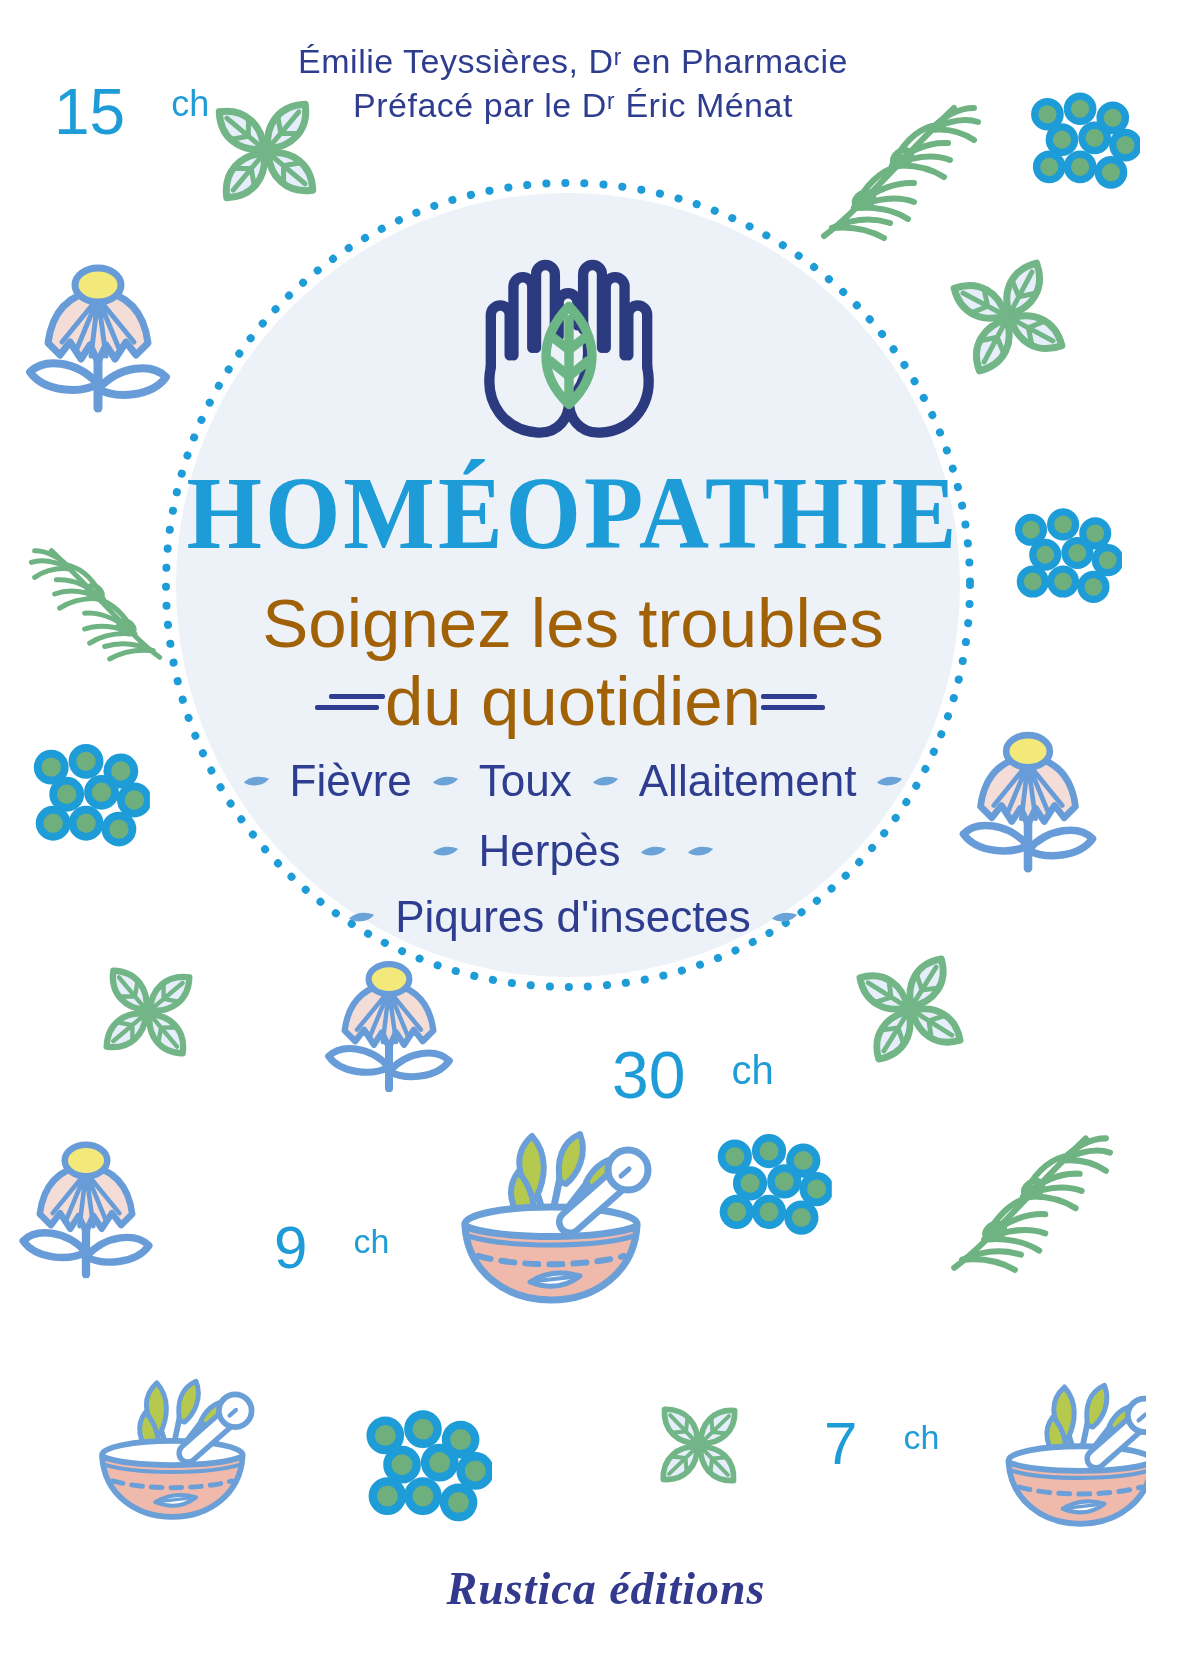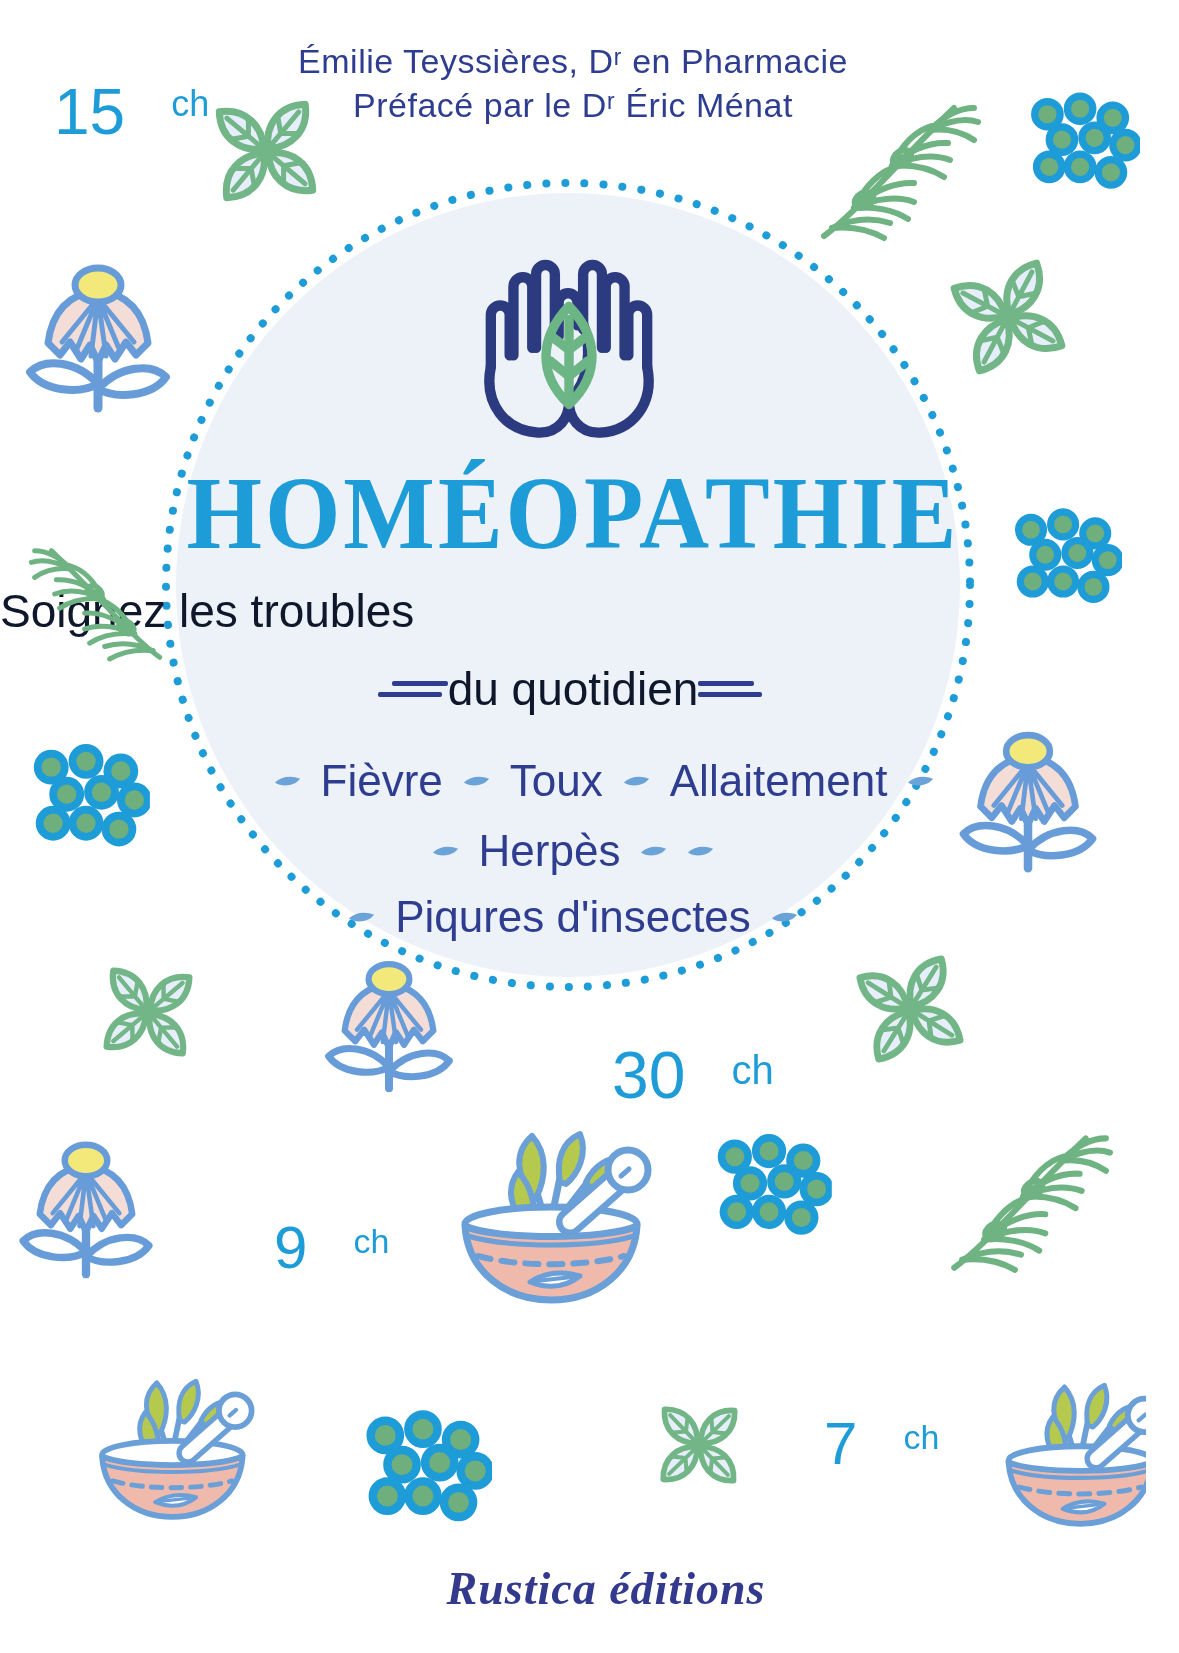--- a/index.html
+++ b/index.html
@@ -12,21 +12,21 @@
   .author{
     width:100%;text-align:center;color:#2e3d8f;font-size:34px;line-height:43px;
     font-weight:400;letter-spacing:.5px;
   }
   .big-circle-svg{left:148px;top:165px;}
   .title{
     width:100%;text-align:center;color:#1e9cd8;
     font-family:"Liberation Serif",serif;font-weight:700;font-size:97px;
     letter-spacing:3px;transform:scaleY(1.06);
   }
-  .subtitle{width:100%;text-align:left;color:#0f172a;font-size:46px;font-weight:400;}
+  .subtitle{width:100%;text-align:center;color:#a16207;font-size:69px;font-weight:400;}
   .sub2row{width:100%;display:flex;justify-content:center;align-items:center;}
   .dblines{display:flex;flex-direction:column;gap:6px;}
   .dblines .l{height:5px;background:#2e3d8f;border-radius:2px;}
   .dblines.left .l1{width:56px;margin-left:14px;}
   .dblines.left .l2{width:64px;}
   .dblines.right .l1{width:56px;margin-right:14px;align-self:flex-end;}
   .dblines.right .l2{width:64px;}
   .topics{width:100%;display:flex;justify-content:center;align-items:center;gap:20px;
     color:#2e3d8f;font-size:44px;}
   .leafb{width:27px;height:15px;flex:0 0 auto;}
@@ -193,21 +193,21 @@
         <div class="l l1"></div>
         <div class="l l2"></div>
       </div>
     <div class="subtitle" style="position:static;width:auto;">du quotidien</div>
     <div class="dblines right">
         <div class="l l1"></div>
         <div class="l l2"></div>
       </div>
   </div>
 
-  <div class="abs topics" style="top:756px;margin-left:31px;">
+  <div class="abs topics" style="top:756px;">
     <svg class="leafb">
         <use href="#leaf-bullet"></use>
       </svg>
     <span>Fièvre</span>
     <svg class="leafb">
         <use href="#leaf-bullet"></use>
       </svg>
     <span>Toux</span>
     <svg class="leafb">
         <use href="#leaf-bullet"></use>

